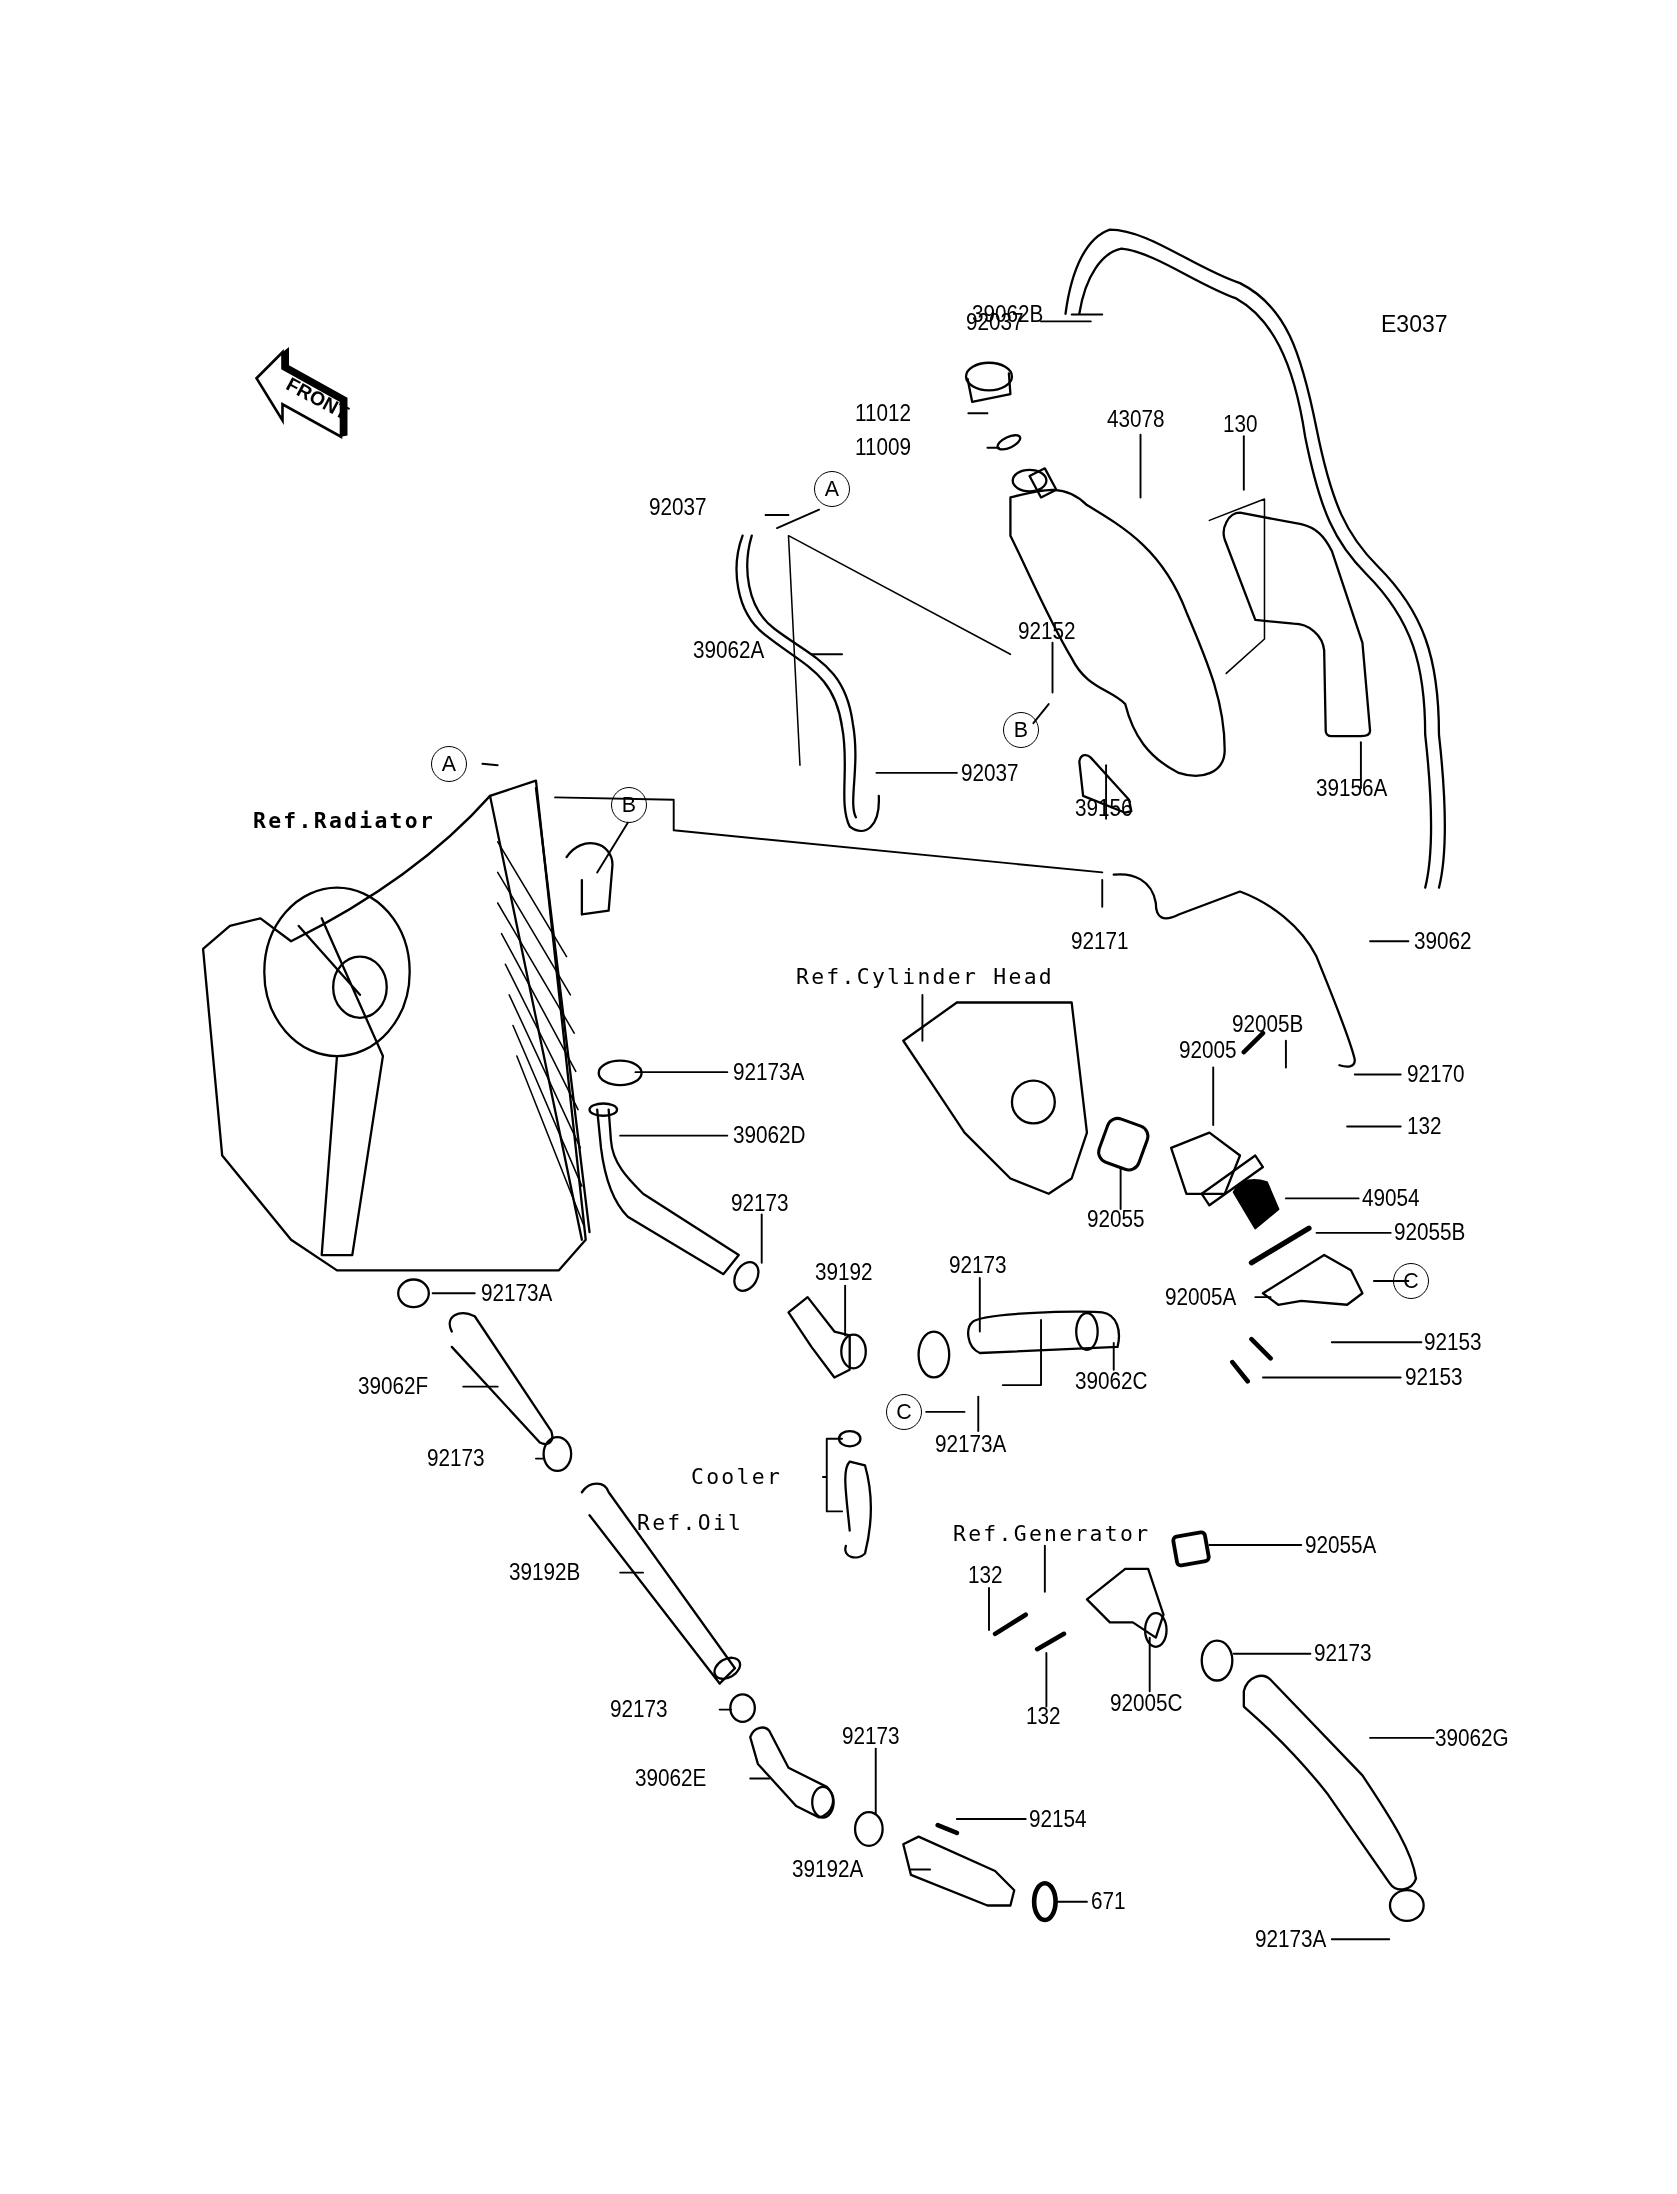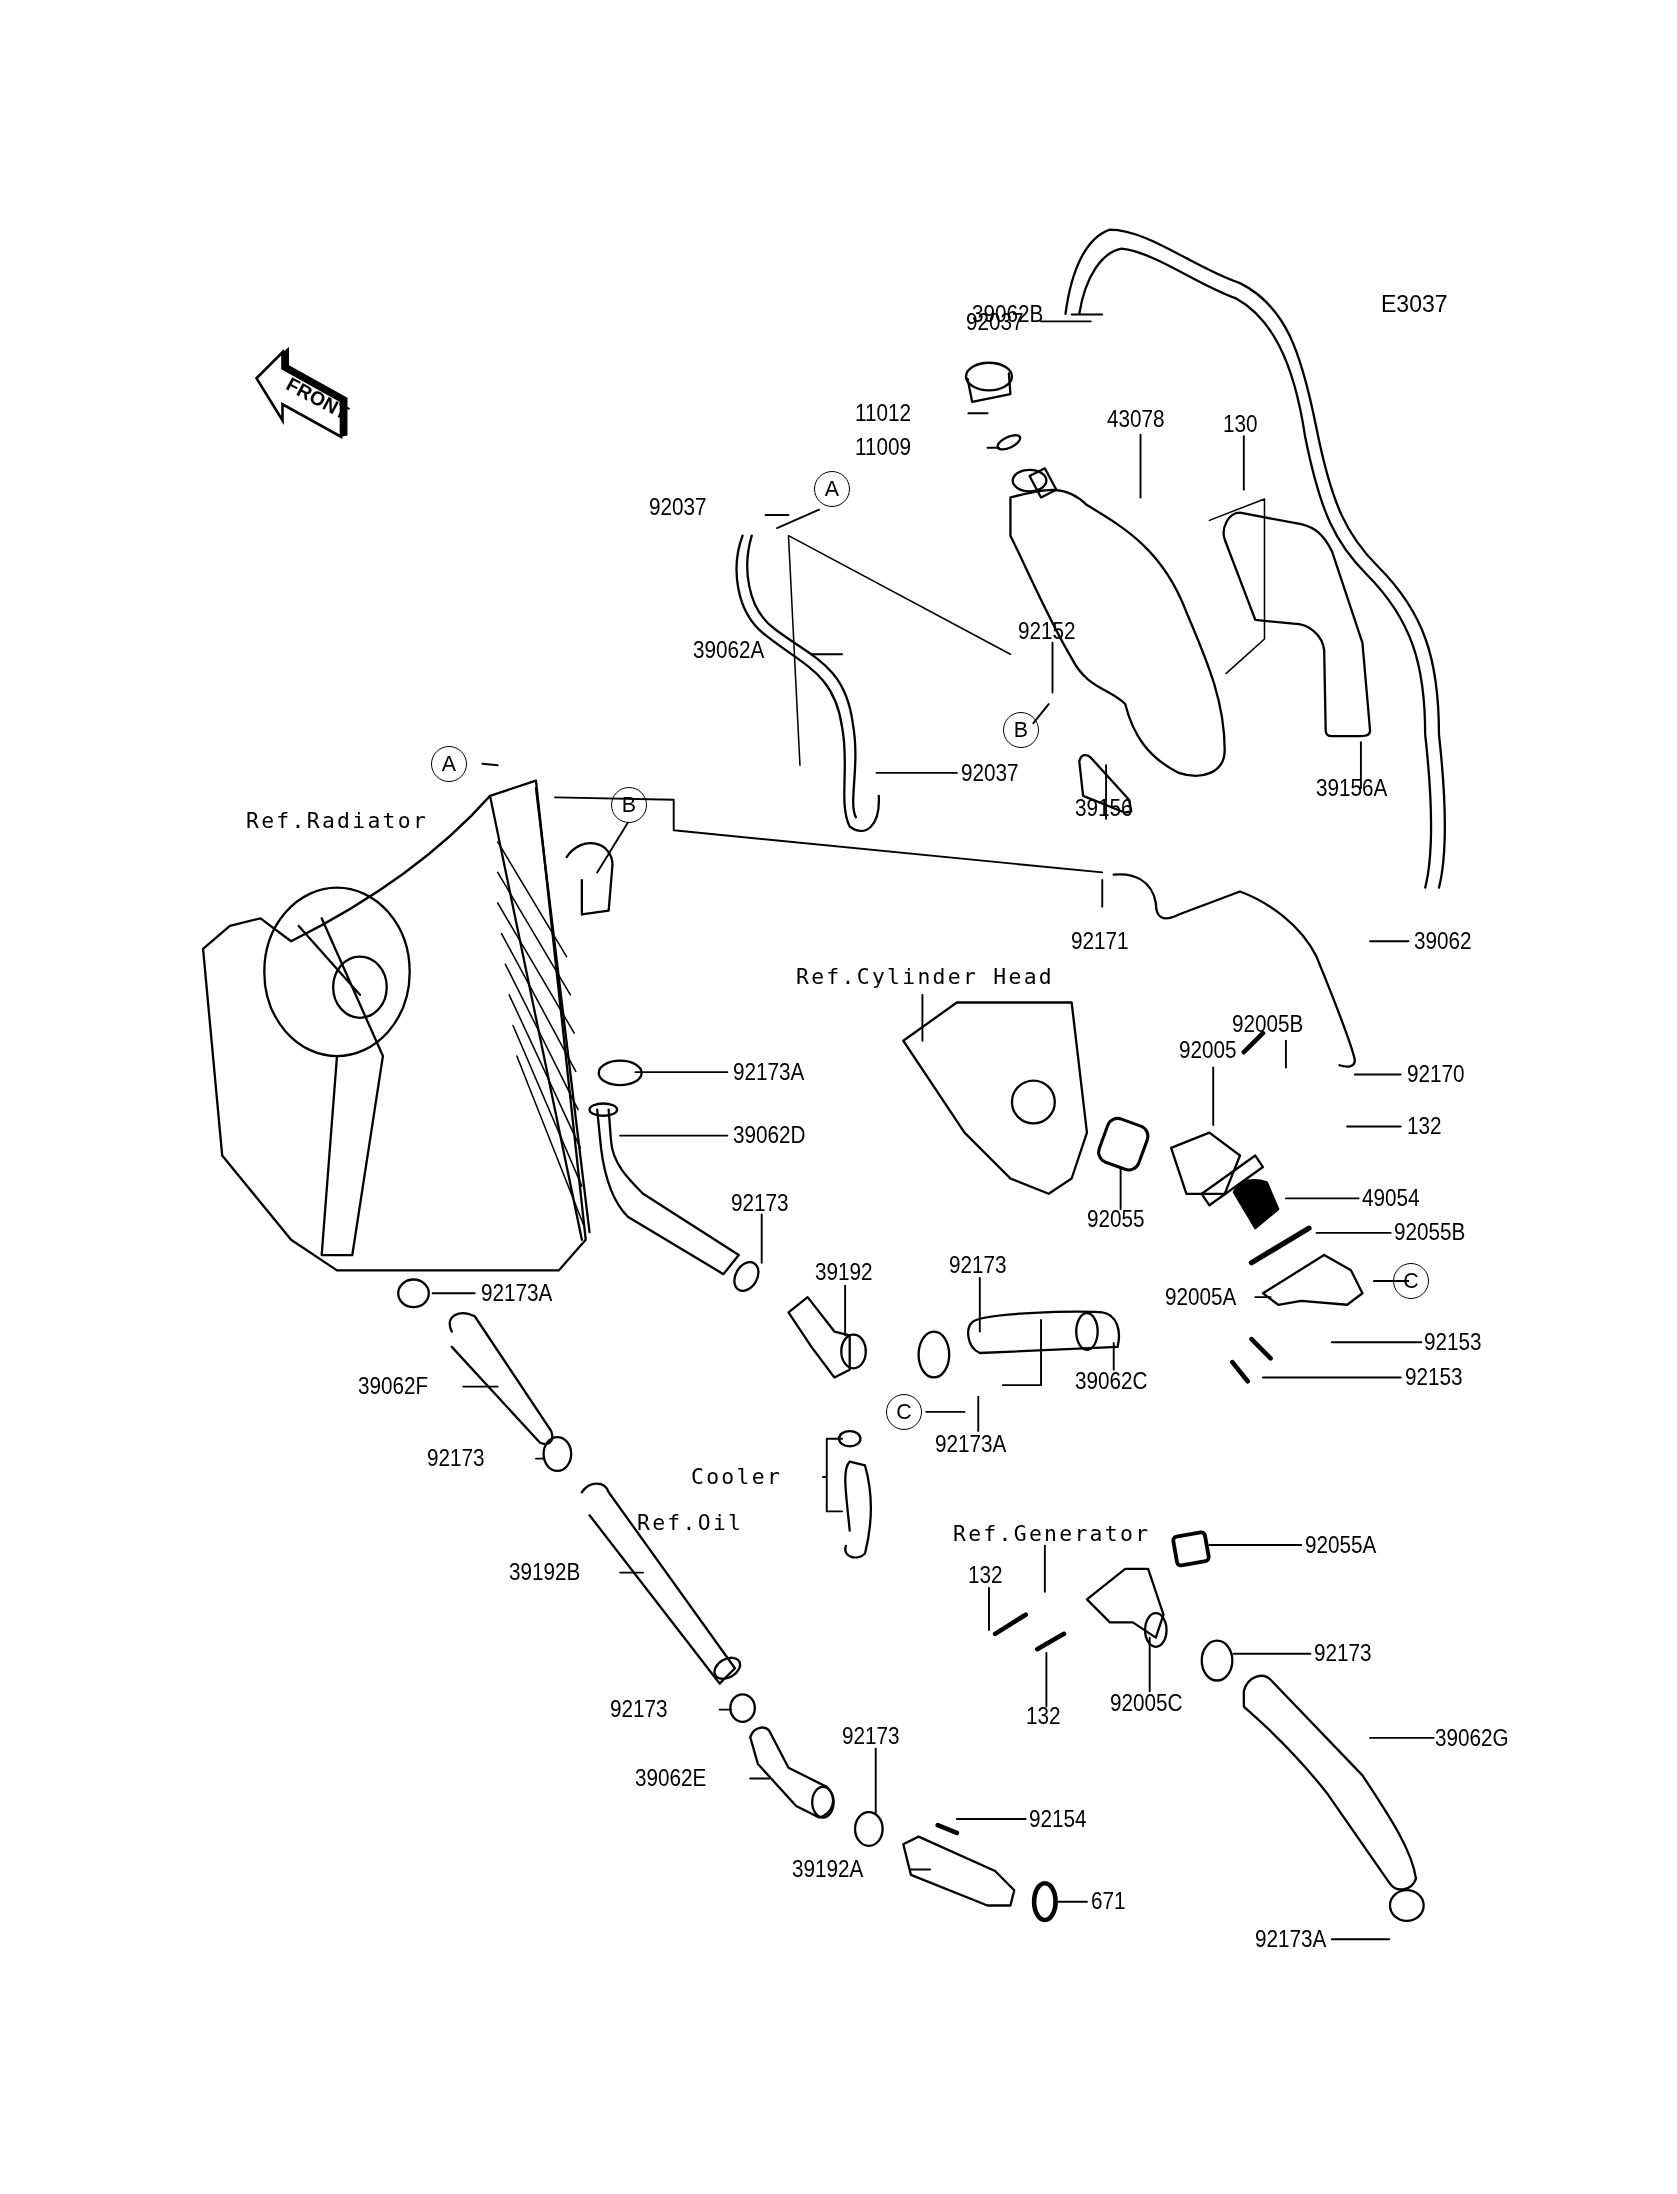--- a/index.html
+++ b/index.html
@@ -4,21 +4,21 @@
 <style>
   html, body { margin: 0; padding: 0; background: #ffffff; }
   body { width: 1678px; height: 2194px; position: relative; overflow: hidden;
          font-family: "DejaVu Sans Mono", monospace; color: #000; }
   svg.art { position: absolute; left: 0; top: 0; width: 1678px; height: 2194px; }
   .lbl { position: absolute; font-family: "Liberation Sans", sans-serif; font-size: 23px;
          letter-spacing: 0px; line-height: 1; white-space: nowrap; transform: scaleX(0.9); transform-origin: left center; }
   .ref { position: absolute; font-family: "DejaVu Sans Mono", monospace; font-size: 21.4px; letter-spacing: 2.3px; line-height: 1; white-space: nowrap; }
   .circ { position: absolute; width: 34px; height: 34px; border: 1.9px solid #000; border-radius: 50%;
           font-family: "Liberation Sans", sans-serif; font-size: 21.4px; text-align: center; line-height: 34px; box-sizing: content-box; }
-  .code { position: absolute; font-family: "Liberation Sans", sans-serif; font-size: 23px; }
+  .code { position: absolute; font-family: "Liberation Sans", sans-serif; font-size: 23px; margin-top: 20px; }
   .front { position: absolute; left: 237px; top: 337px; width: 130px; height: 115px; }
 </style>
 </head>
 <body>
 
 <svg class="art" viewBox="0 0 2192 2867" fill="none" stroke="#000" stroke-width="3" stroke-linecap="round" stroke-linejoin="round">
 
   <path d="M1392,410 C1400,350 1420,310 1450,300 C1500,300 1560,350 1620,370 C1680,400 1700,460 1720,560 C1740,660 1760,700 1800,740 C1860,800 1880,860 1880,960 C1890,1050 1890,1120 1880,1160"></path>
   <path d="M1410,410 C1418,360 1440,330 1465,325 C1510,330 1560,370 1615,390 C1660,415 1690,470 1705,570 C1725,670 1745,710 1785,750 C1845,810 1862,870 1862,960 C1872,1050 1872,1120 1862,1160"></path>
 
@@ -182,21 +182,21 @@
 </svg>
 
 <svg class="front" viewBox="0 0 200 170">
   <path d="M30,60 L70,20 L70,45 L160,95 L160,150 L70,100 L70,125 Z" fill="#fff" stroke="#000" stroke-width="4"></path>
   <path d="M70,20 L80,12 L80,40 L170,90 L170,148 L160,150 L160,95 L70,45 Z" fill="#000"></path>
   <text x="70" y="90" font-family="Liberation Sans, sans-serif" font-size="30" font-weight="bold" transform="rotate(28 100 90)">FRONT</text>
 </svg>
 
 <div class="code" style="left:1381px;top:291px;">E3037</div>
 
-<div class="ref" style="left:246px;top:810px;">Ref.Radiator</div>
+<div class="ref" style="left:253px;top:810px;font-weight:bold;">Ref.Radiator</div>
 <div class="ref" style="left:796px;top:966px;">Ref.Cylinder Head</div>
 <div class="ref" style="left:637px;top:1512px;">Ref.Oil</div>
 <div class="ref" style="left:691px;top:1466px;">Cooler</div>
 <div class="ref" style="left:953px;top:1523px;text-align:right;">Ref.Generator</div>
 
 <div class="circ" style="left:814px;top:471px;">A</div>
 <div class="circ" style="left:1003px;top:712px;">B</div>
 <div class="circ" style="left:431px;top:746px;">A</div>
 <div class="circ" style="left:611px;top:787px;">B</div>
 <div class="circ" style="left:1393px;top:1263px;">C</div>

